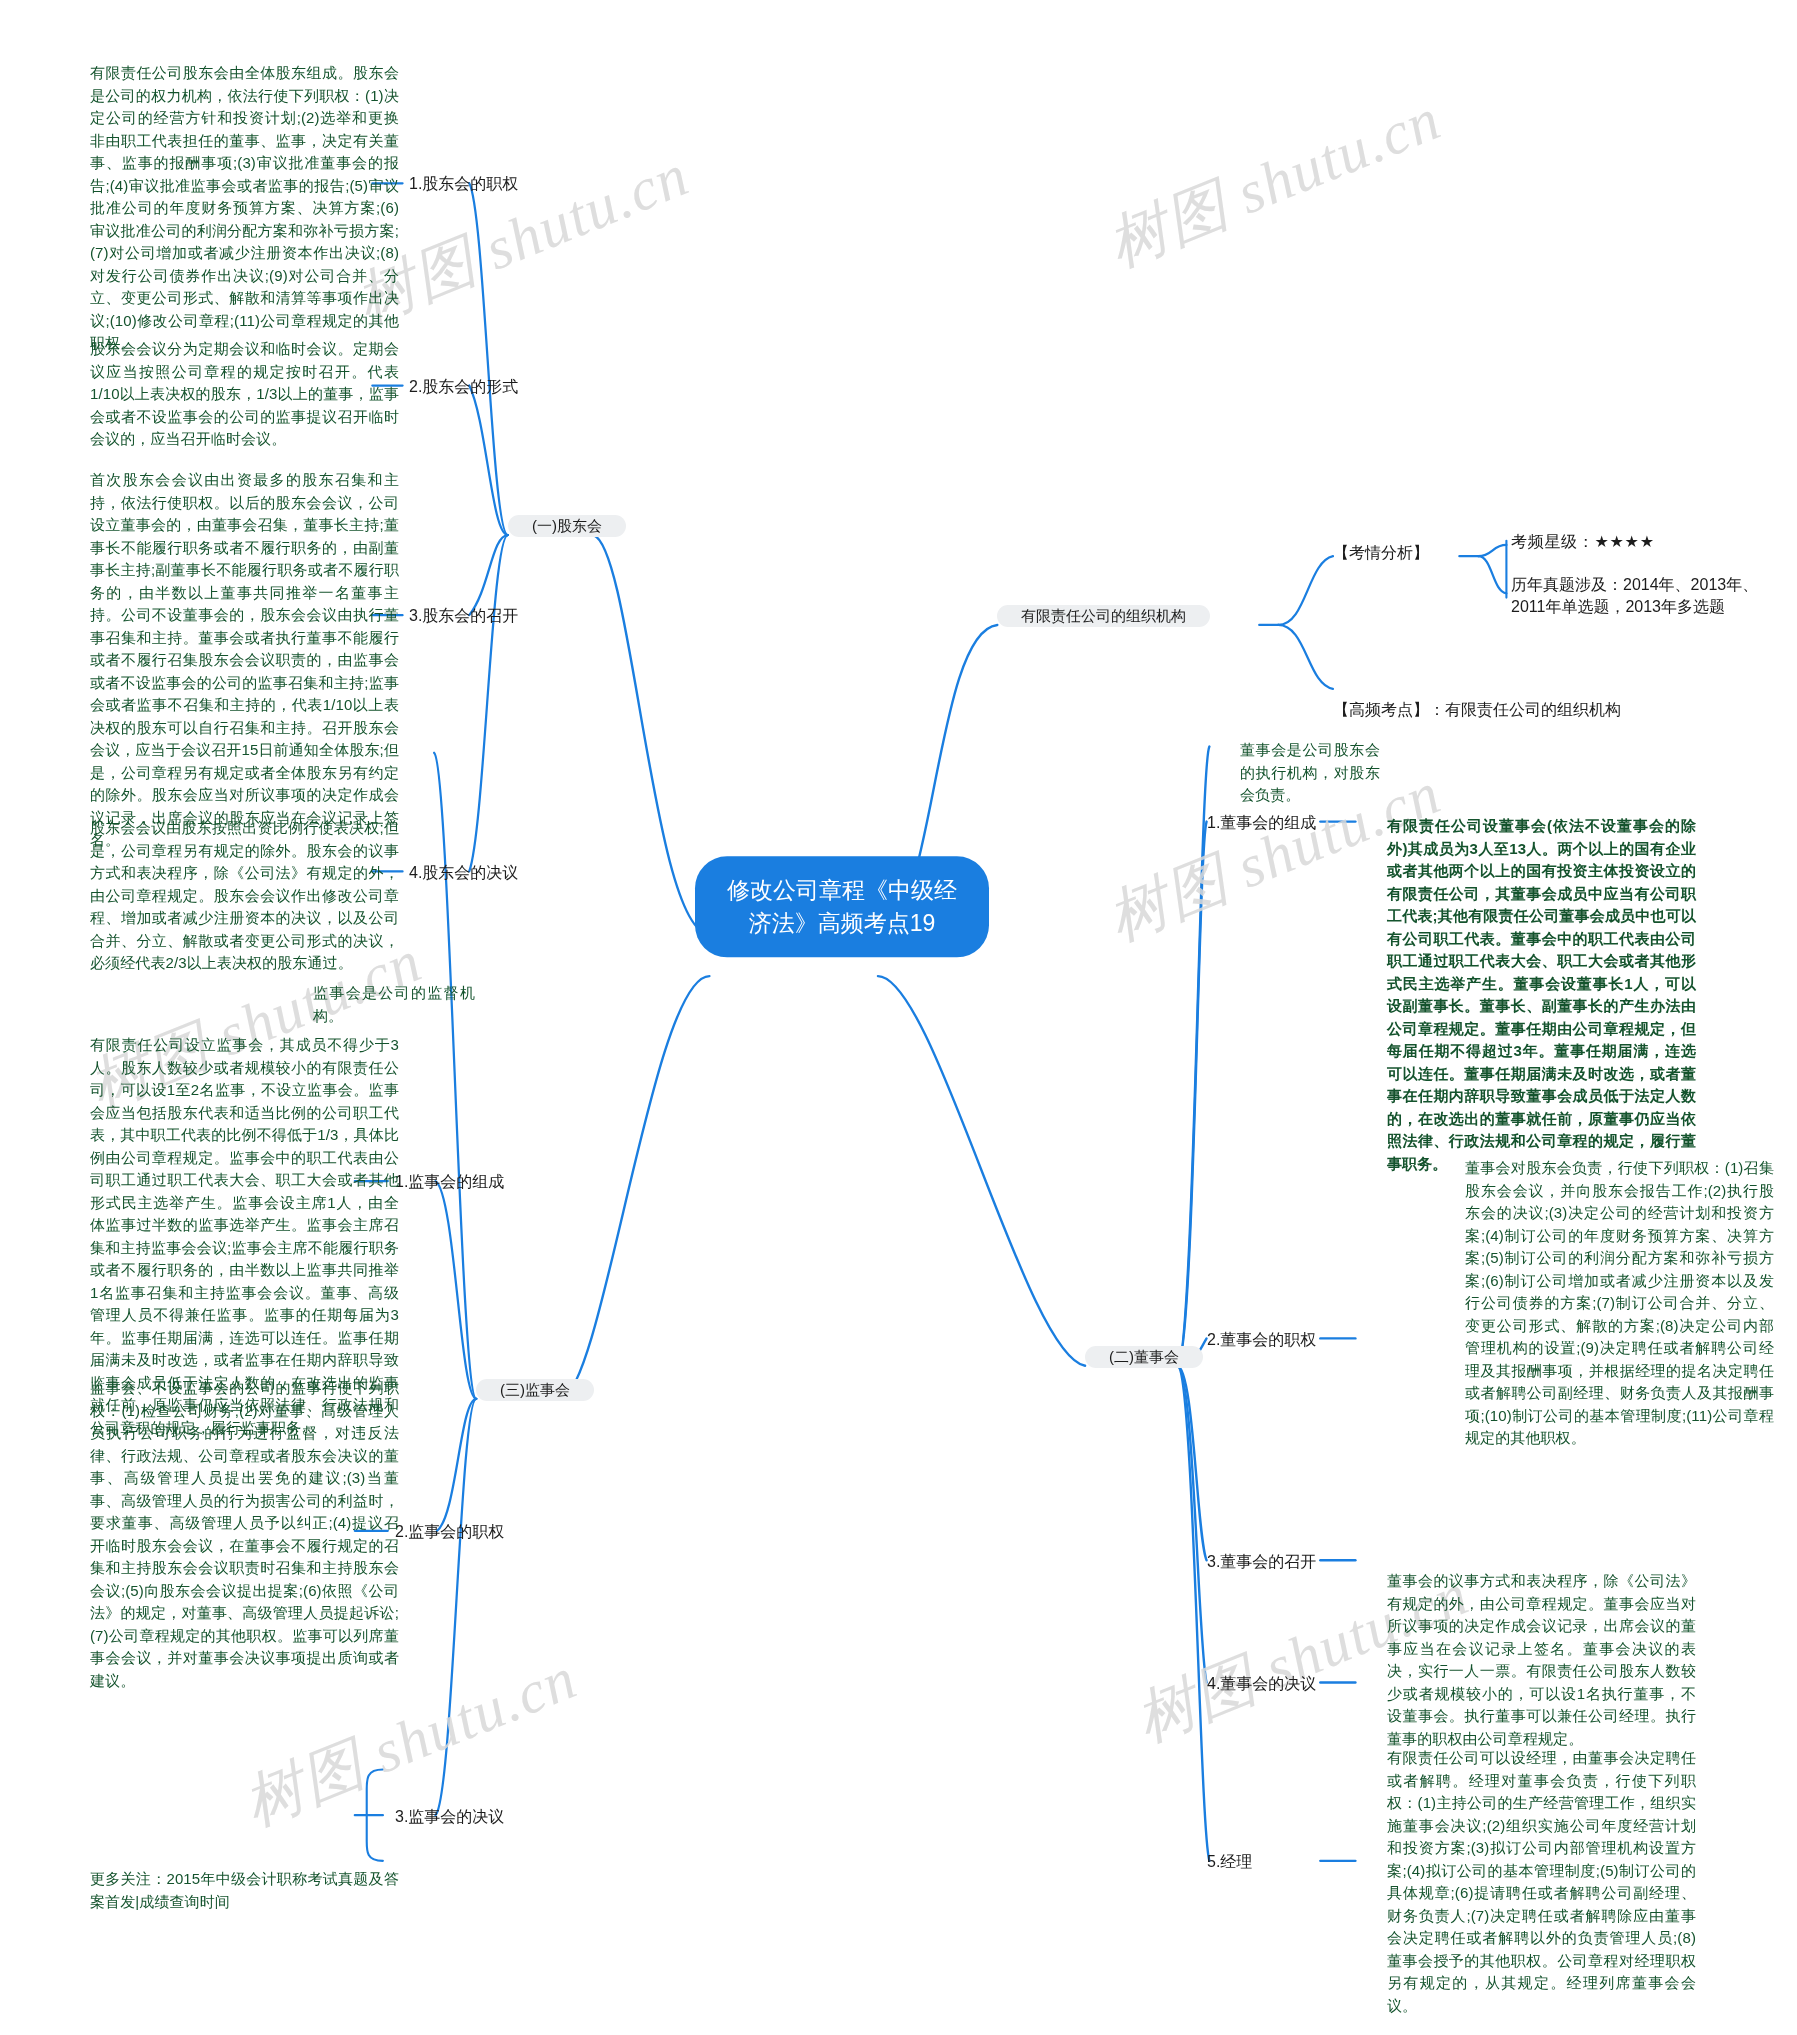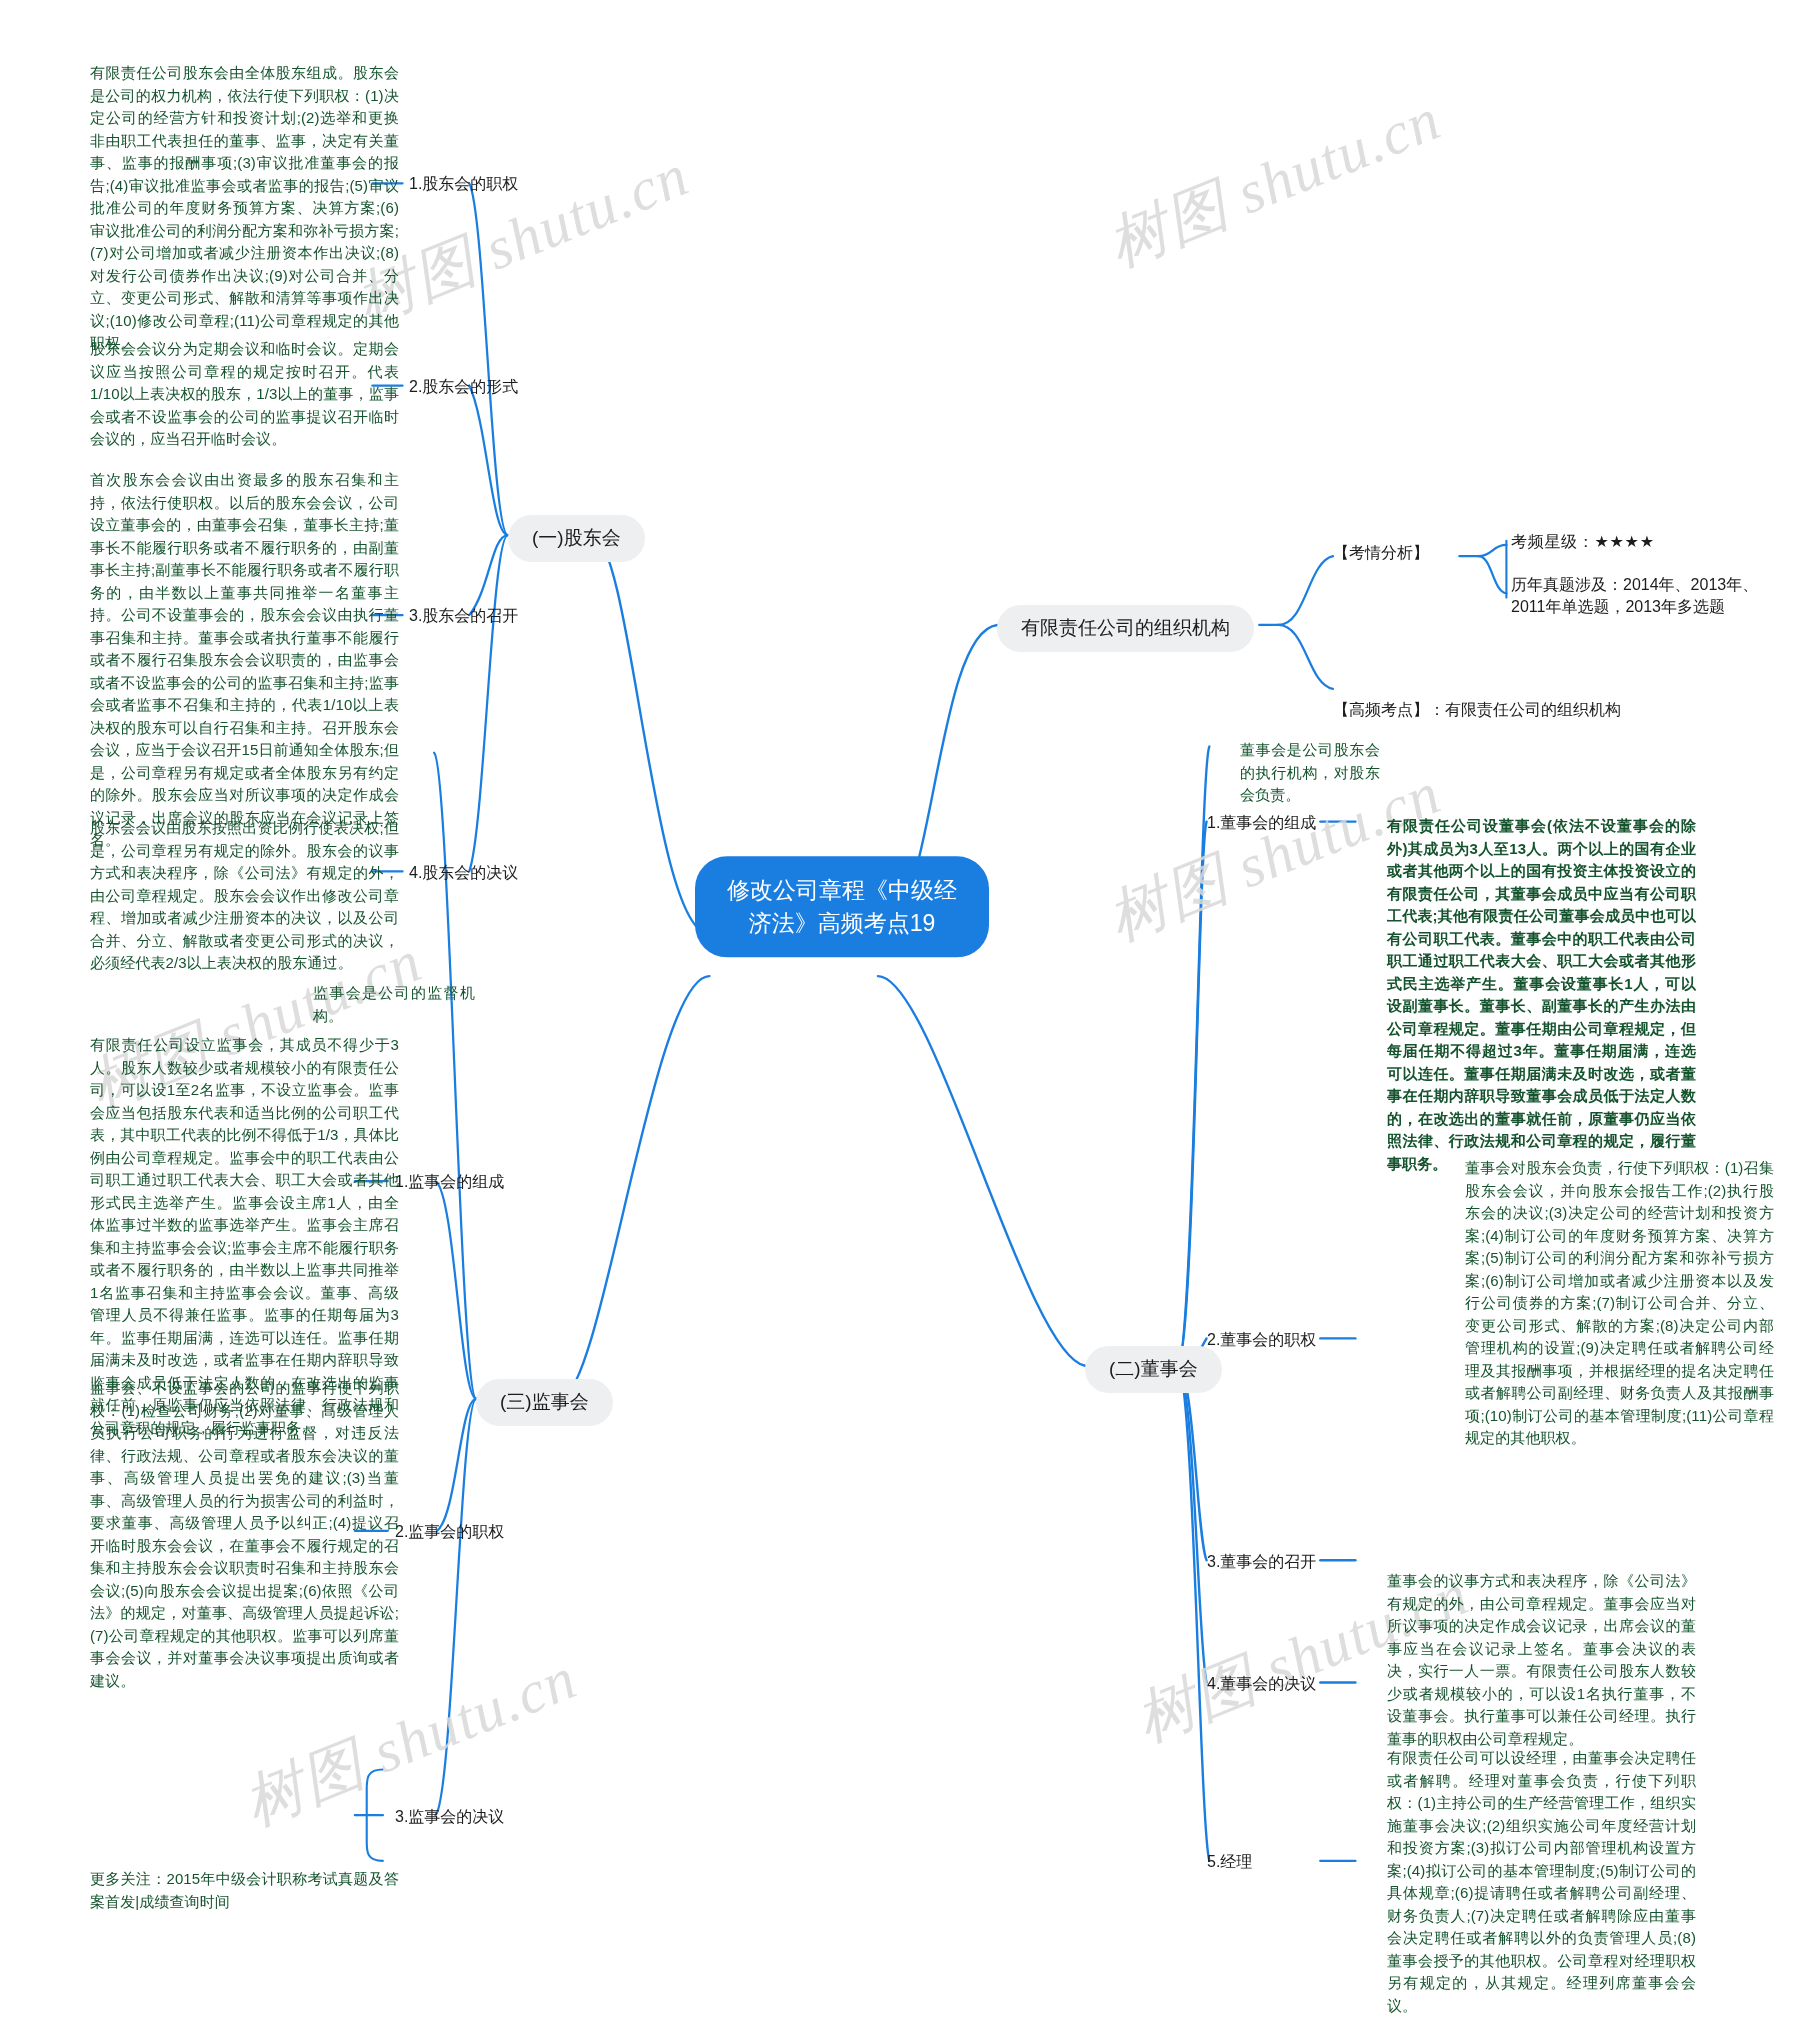--- a/index.html
+++ b/index.html
@@ -53,22 +53,22 @@
     color:#1c1c1c;
     white-space:nowrap;
   }
   .lbl.wrap{white-space:normal;}
 
   
   .pill{
     position:absolute;
     background:#edeff1;
     border-radius:28px;
-    padding:11px 24px;
-    font-size:19px;
+    padding:1px 24px;
+    font-size:15px;
     line-height:1.3;
     color:#1c1c1c;
     white-space:nowrap;
   }
   
   .root{
     position:absolute;
     background:#1a7ee0;
     color:#ffffff;
     border-radius:32px;

